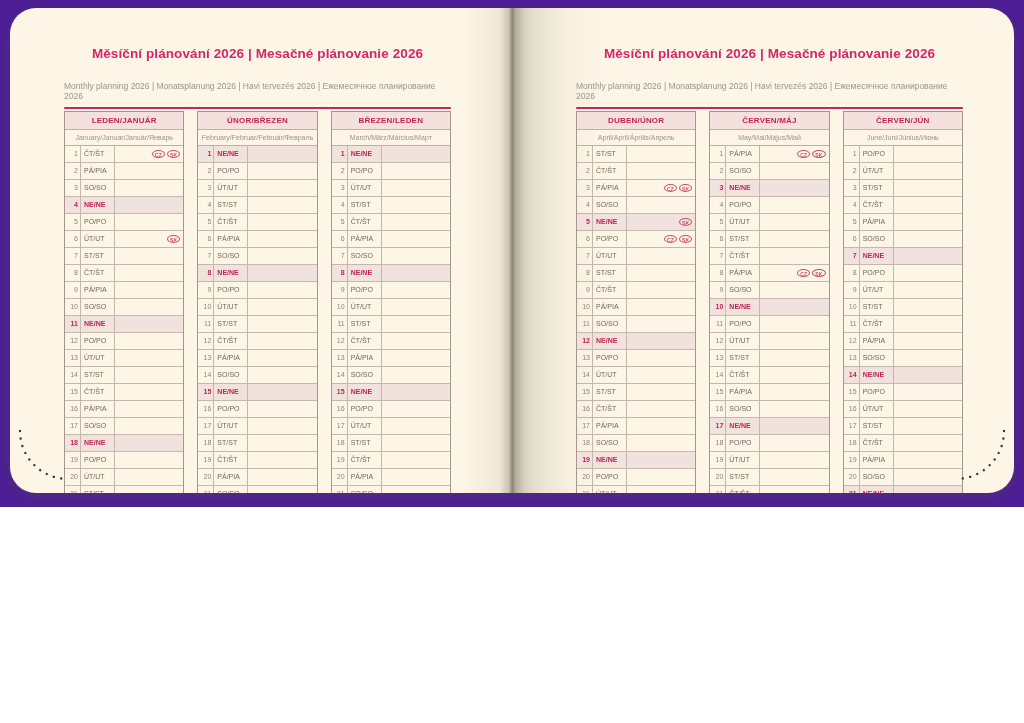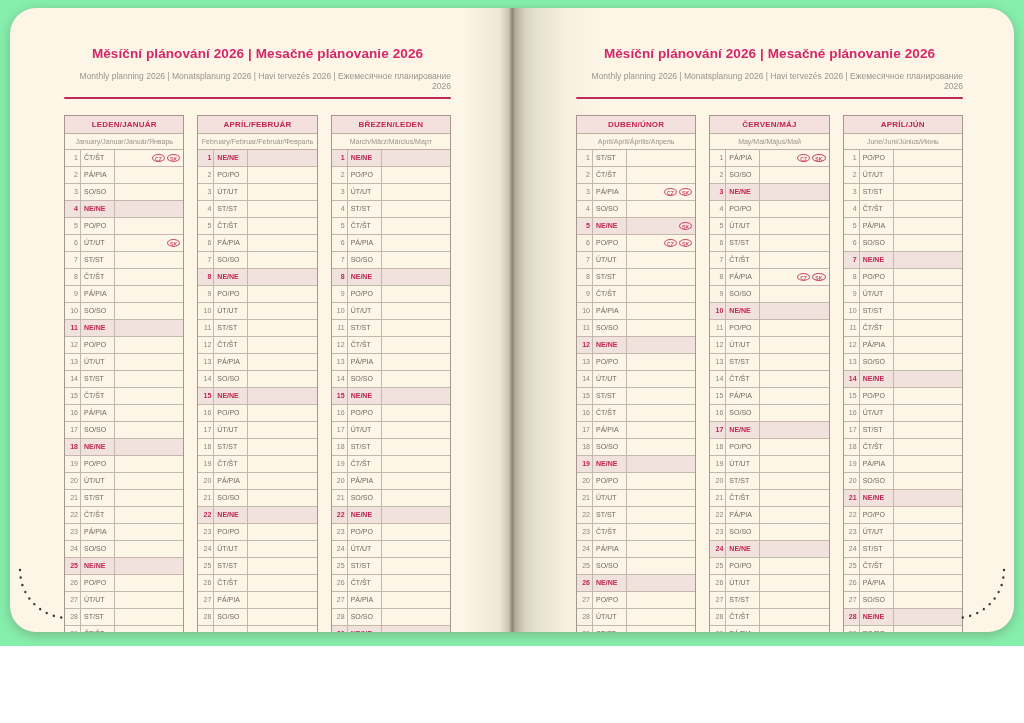--- a/index.html
+++ b/index.html
@@ -1,19 +1,19 @@
 <!DOCTYPE html>
 <html><head>
 <meta charset="utf-8">
 <style>
   * { margin:0; padding:0; box-sizing:border-box; }
   html,body { width:1024px; height:723px; }
   body { font-family:"Liberation Sans", sans-serif; background:#ffffff; }
 
-  .stage { position:relative; width:1024px; height:646px; background:#86efac; overflow:hidden;text-decoration:underline; }
+  .stage { position:relative; width:1024px; height:507px; background:#4c1d95; overflow:hidden;text-decoration:underline; }
 
   .book {
     position:absolute; left:10px; top:8px; right:10px; bottom:14px;
     display:flex;
     filter: drop-shadow(0 3px 6px rgba(90,80,60,0.35));
   }
   .page { position:relative; width:50%; height:100%; overflow:hidden; }
   .page.left {
     border-radius:26px 0 0 26px;
     background:linear-gradient(90deg,#fdf5e6 0%,#fdf5e6 90%,#efe8d9 97.5%,#c9c2b2 99.4%,#8f8979 100%);
@@ -25,27 +25,27 @@
 
   .content { padding-top:38px; }
   .page.left  .content { margin:0 61px 0 54px; }
   .page.right .content { margin:0 51px 0 64px; }
 
   .title {
     text-align:center; font-size:13.5px; font-weight:bold;
     color:#d4276a; letter-spacing:0.1px;
   }
   .subtitle {
-    margin-top:10px; text-align:right; font-size:8.5px; color:#9a948a;
+    margin-top:20px; text-align:left; font-size:8.5px; color:#9a948a;
   }
   .rule { height:2px; background:#bf2a5c; border-radius:1px; }
   .rule.top { margin-top:6px; }
   .rule.bottom { margin-top:4px; }
 
-  .months { margin-top:16px; display:flex; gap:13px; }
+  .months { margin-top:2px; display:flex; gap:13px; }
 
   .month-col {
     width:121px; border:1px solid #a3988b; background:transparent;
   }
   .m-head {
     height:18px; line-height:18px; text-align:center;
     background:#f4e1de; color:#c22553; font-weight:bold; font-size:8px;
     border-bottom:1px solid #bcb1a4; letter-spacing:0.2px;
   }
   .m-langs {
@@ -258,21 +258,21 @@
     <div class="c-note"></div>
   </div>
                 <div class="m-row">
     <div class="c-num">31</div>
     <div class="c-day">SO/SO</div>
     <div class="c-note"></div>
   </div>
               </div>
   </div>
             <div class="month-col">
-    <div class="m-head">APRÍL/FEBRUÁR</div>
+    <div class="m-head">ÚNOR/BŘEZEN</div>
     <div class="m-langs">February/Februar/Február/Февраль</div>
     <div class="m-body">
                 <div class="m-row sun">
     <div class="c-num">1</div>
     <div class="c-day">NE/NE</div>
     <div class="c-note"></div>
   </div>
                 <div class="m-row">
     <div class="c-num">2</div>
     <div class="c-day">PO/PO</div>
@@ -930,21 +930,21 @@
     <div class="c-note"></div>
   </div>
                 <div class="m-row sun">
     <div class="c-num">31</div>
     <div class="c-day">NE/NE</div>
     <div class="c-note"></div>
   </div>
               </div>
   </div>
             <div class="month-col">
-    <div class="m-head">APRÍL/JÚN</div>
+    <div class="m-head">ČERVEN/JÚN</div>
     <div class="m-langs">June/Juni/Június/Июнь</div>
     <div class="m-body">
                 <div class="m-row">
     <div class="c-num">1</div>
     <div class="c-day">PO/PO</div>
     <div class="c-note"></div>
   </div>
                 <div class="m-row">
     <div class="c-num">2</div>
     <div class="c-day">ÚT/UT</div>

